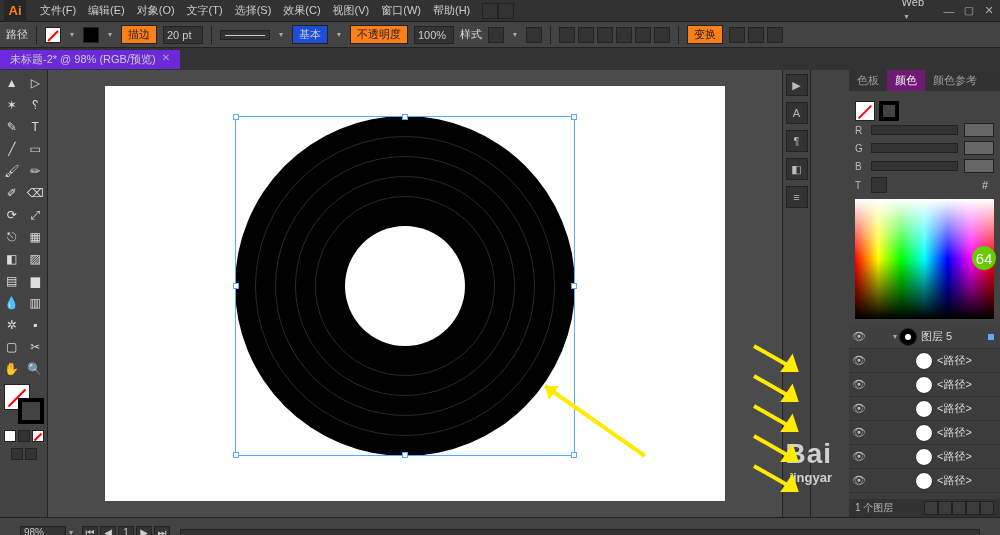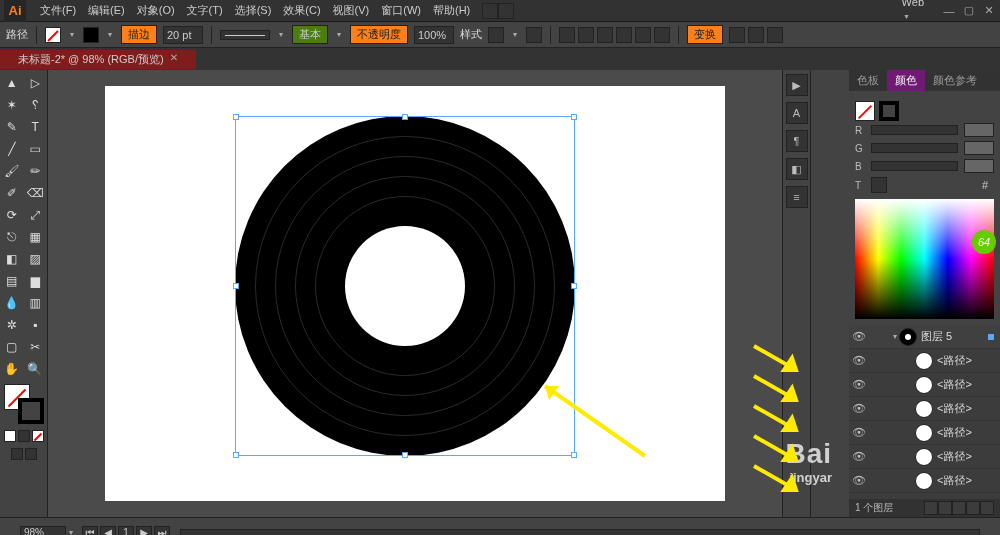--- a/index.html
+++ b/index.html
@@ -20,21 +20,21 @@
 .opt-btn.active { background:#ff7f18; color:#222;}
 .num-input { width:40px; height:18px; background:#333; border:1px solid #222; color:#ccc; padding:0 3px; font-size:11px; display:flex; align-items:center;}
 .stroke-line { width:50px; height:10px; background:#333; border:1px solid #222; position:relative;}
 .stroke-line::after{content:"";position:absolute;left:4px;right:4px;top:4px;height:1px;background:#ccc;}
 .dd-caret{width:10px;height:18px;display:flex;align-items:center;justify-content:center;color:#aaa;font-size:8px;}
 .optionsbar .spacer{width:1px;height:18px;background:#222;margin:0 2px;}
 .align-icons{display:flex;gap:3px;}
 .ai{width:16px;height:16px;background:#333;border:1px solid #222;}
 
 .doc-tab { height:22px; background:#333; display:flex; align-items:center;}
-.tab { background:#7f1d1d; padding:2px 18px; color:#ccc; font-size:11px; display:flex; align-items:flex-start; gap:6px;}
+.tab { background:#6d28d9; padding:2px 10px; color:#ccc; font-size:11px; display:flex; align-items:flex-start; gap:6px;}
 .tab .x{color:#aaa;font-size:10px;}
 
 
 .workspace { display:flex; height:calc(535px - 22px - 26px - 22px - 18px); }
 .toolbox { width:48px; background:#434343; border-right:1px solid #222; display:flex; flex-direction:column; padding-top:2px;}
 .tool-row{display:flex;}
 .tool{width:24px;height:22px;display:flex;align-items:center;justify-content:center;color:#ddd;font-size:12px;border:1px solid transparent;}
 .fill-stroke{width:40px;height:40px;position:relative;margin:4px auto;}
 .fill-box{position:absolute;left:0;top:0;width:26px;height:26px;background:#fff;border:1px solid #222;}
 .fill-box.none::after{content:"";position:absolute;left:0;right:0;top:50%;height:2px;background:#f00;transform:rotate(-45deg);}
@@ -65,21 +65,21 @@
 .color-panel{padding:6px;}
 .rgb-row{display:flex;align-items:center;gap:6px;margin-bottom:4px;}
 .rgb-row .sl-label{width:10px;color:#bbb;font-size:10px;}
 .slider-track{flex:1;height:10px;background:#333;border:1px solid #222;}
 .slider-val{width:30px;height:14px;background:#666;border:1px solid #222;}
 .spectrum{height:120px;background:linear-gradient(to bottom,rgba(255,255,255,1),rgba(255,255,255,0) 50%,rgba(0,0,0,0) 50%,rgba(0,0,0,1)),linear-gradient(to right,#f00,#ff0,#0f0,#0ff,#00f,#f0f,#f00);margin-top:6px;}
 .fs-mini{display:flex;gap:4px;margin:4px 0 2px;}
 .fs-mini .a{width:20px;height:20px;background:#fff;border:1px solid #222;position:relative;}
 .fs-mini .a::after{content:"";position:absolute;left:0;right:0;top:50%;height:2px;background:#f00;transform:rotate(-45deg);}
 .fs-mini .b{width:20px;height:20px;border:4px solid #000;}
-.websafe{width:24px;height:24px;border-radius:50%;background:#6c0;position:absolute;right:4px;top:160px;z-index:5;color:#fff;font-size:11px;display:flex;align-items:center;justify-content:center;font-style:italic;}
+.websafe{width:24px;height:24px;border-radius:50%;background:#6c0;position:absolute;right:4px;top:176px;z-index:5;color:#fff;font-size:15px;display:flex;align-items:center;justify-content:center;}
 
 .layers-panel{flex:1;display:flex;flex-direction:column;overflow:hidden;}
 .layer-list{flex:1;overflow:auto;background:#3c3c3c;}
 .layer-row{display:flex;align-items:center;height:24px;border-bottom:1px solid #333;font-size:11px;}
 .layer-row.parent{background:#404040;}
 .vis{width:20px;display:flex;justify-content:center;color:#bbb;}
 .indent{width:30px;display:flex;justify-content:flex-end;padding-right:2px;}
 .tw{color:#aaa;font-size:8px;}
 .thumb{width:18px;height:18px;background:#fff;border:1px solid #222;border-radius:50%;margin-right:4px;display:flex;align-items:center;justify-content:center;}
 .thumb.parent-th{background:#000;}
@@ -130,21 +130,21 @@
   <div class="spacer"></div>
   <div class="swatch none"></div>
     <div class="dd-caret">▾</div>
   <div class="swatch" style="background:#000"></div>
     <div class="dd-caret">▾</div>
   <span class="opt-btn active">描边</span>
   <div class="num-input">20 pt</div>
   <div class="spacer"></div>
   <div class="stroke-line"></div>
     <div class="dd-caret">▾</div>
-  <span class="opt-btn" style="background:#4d7c0f">基本</span>
+  <span class="opt-btn" style="background:#1d4ed8">基本</span>
     <div class="dd-caret">▾</div>
   <span class="opt-btn active">不透明度</span>
   <div class="num-input">100%</div>
   <span class="opt-label">样式</span>
   <div class="ai"></div>
     <div class="dd-caret">▾</div>
   <div class="ai"></div>
   <div class="spacer"></div>
   <div class="align-icons">
     <div class="ai"></div>

